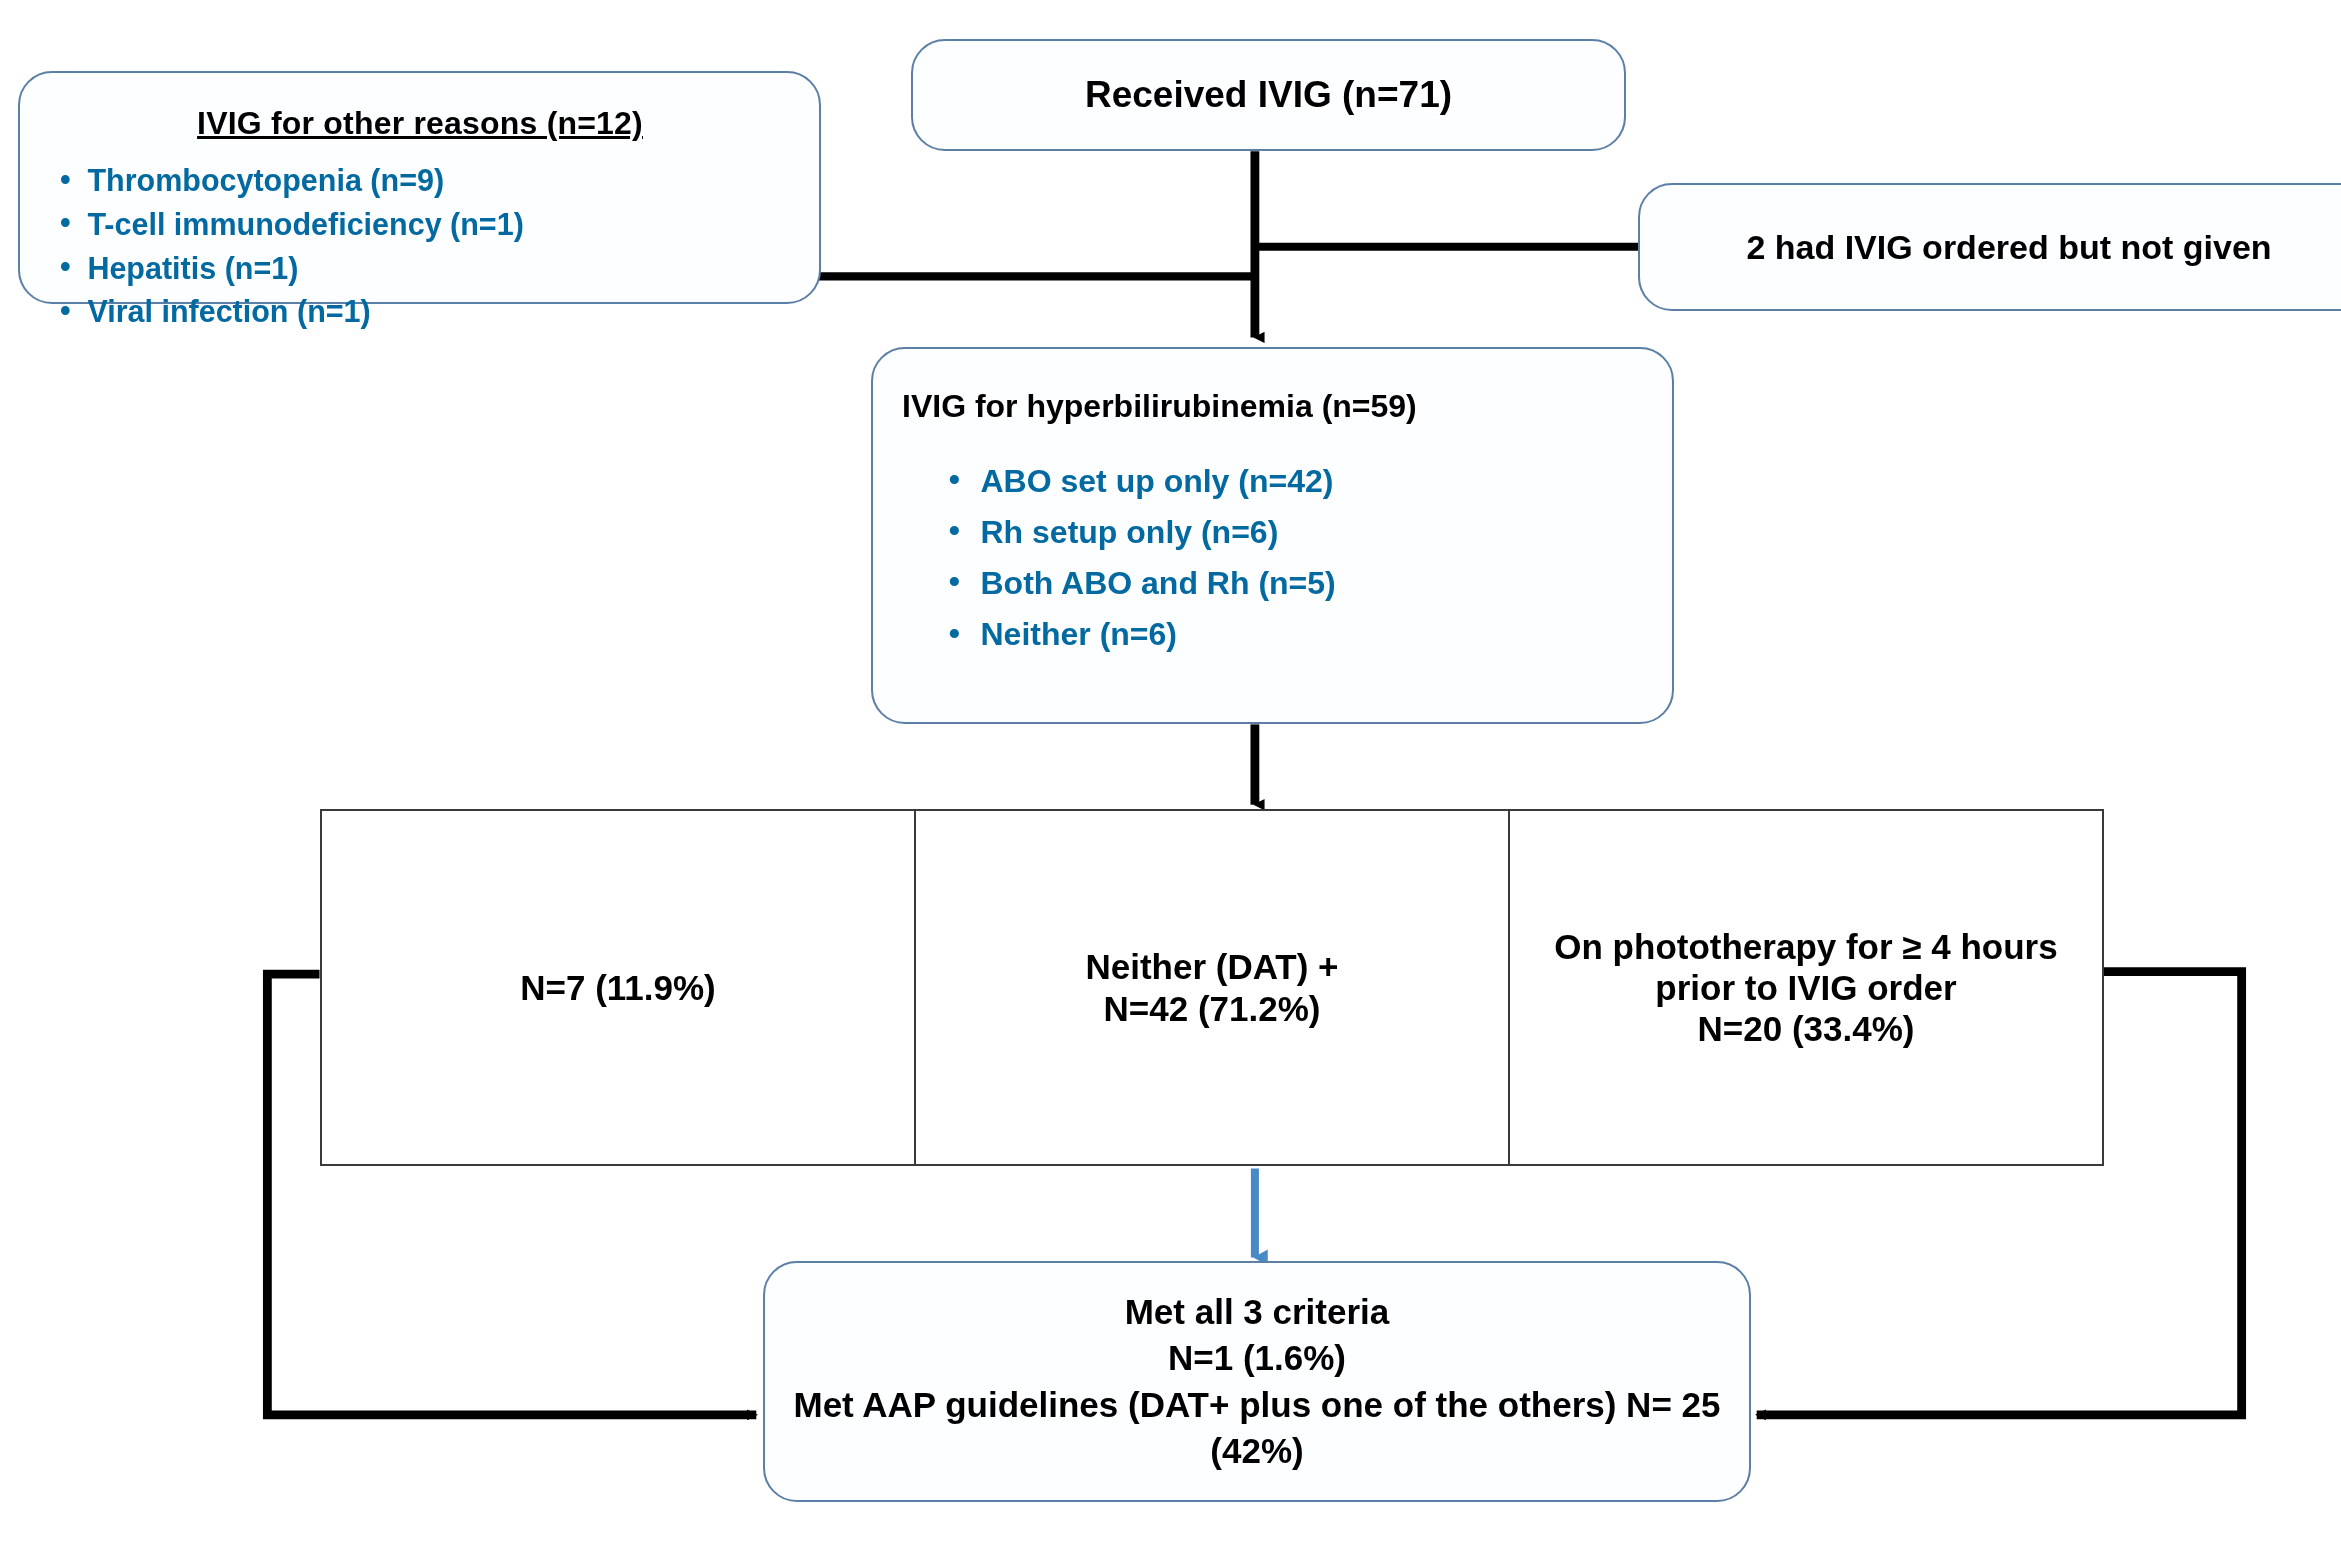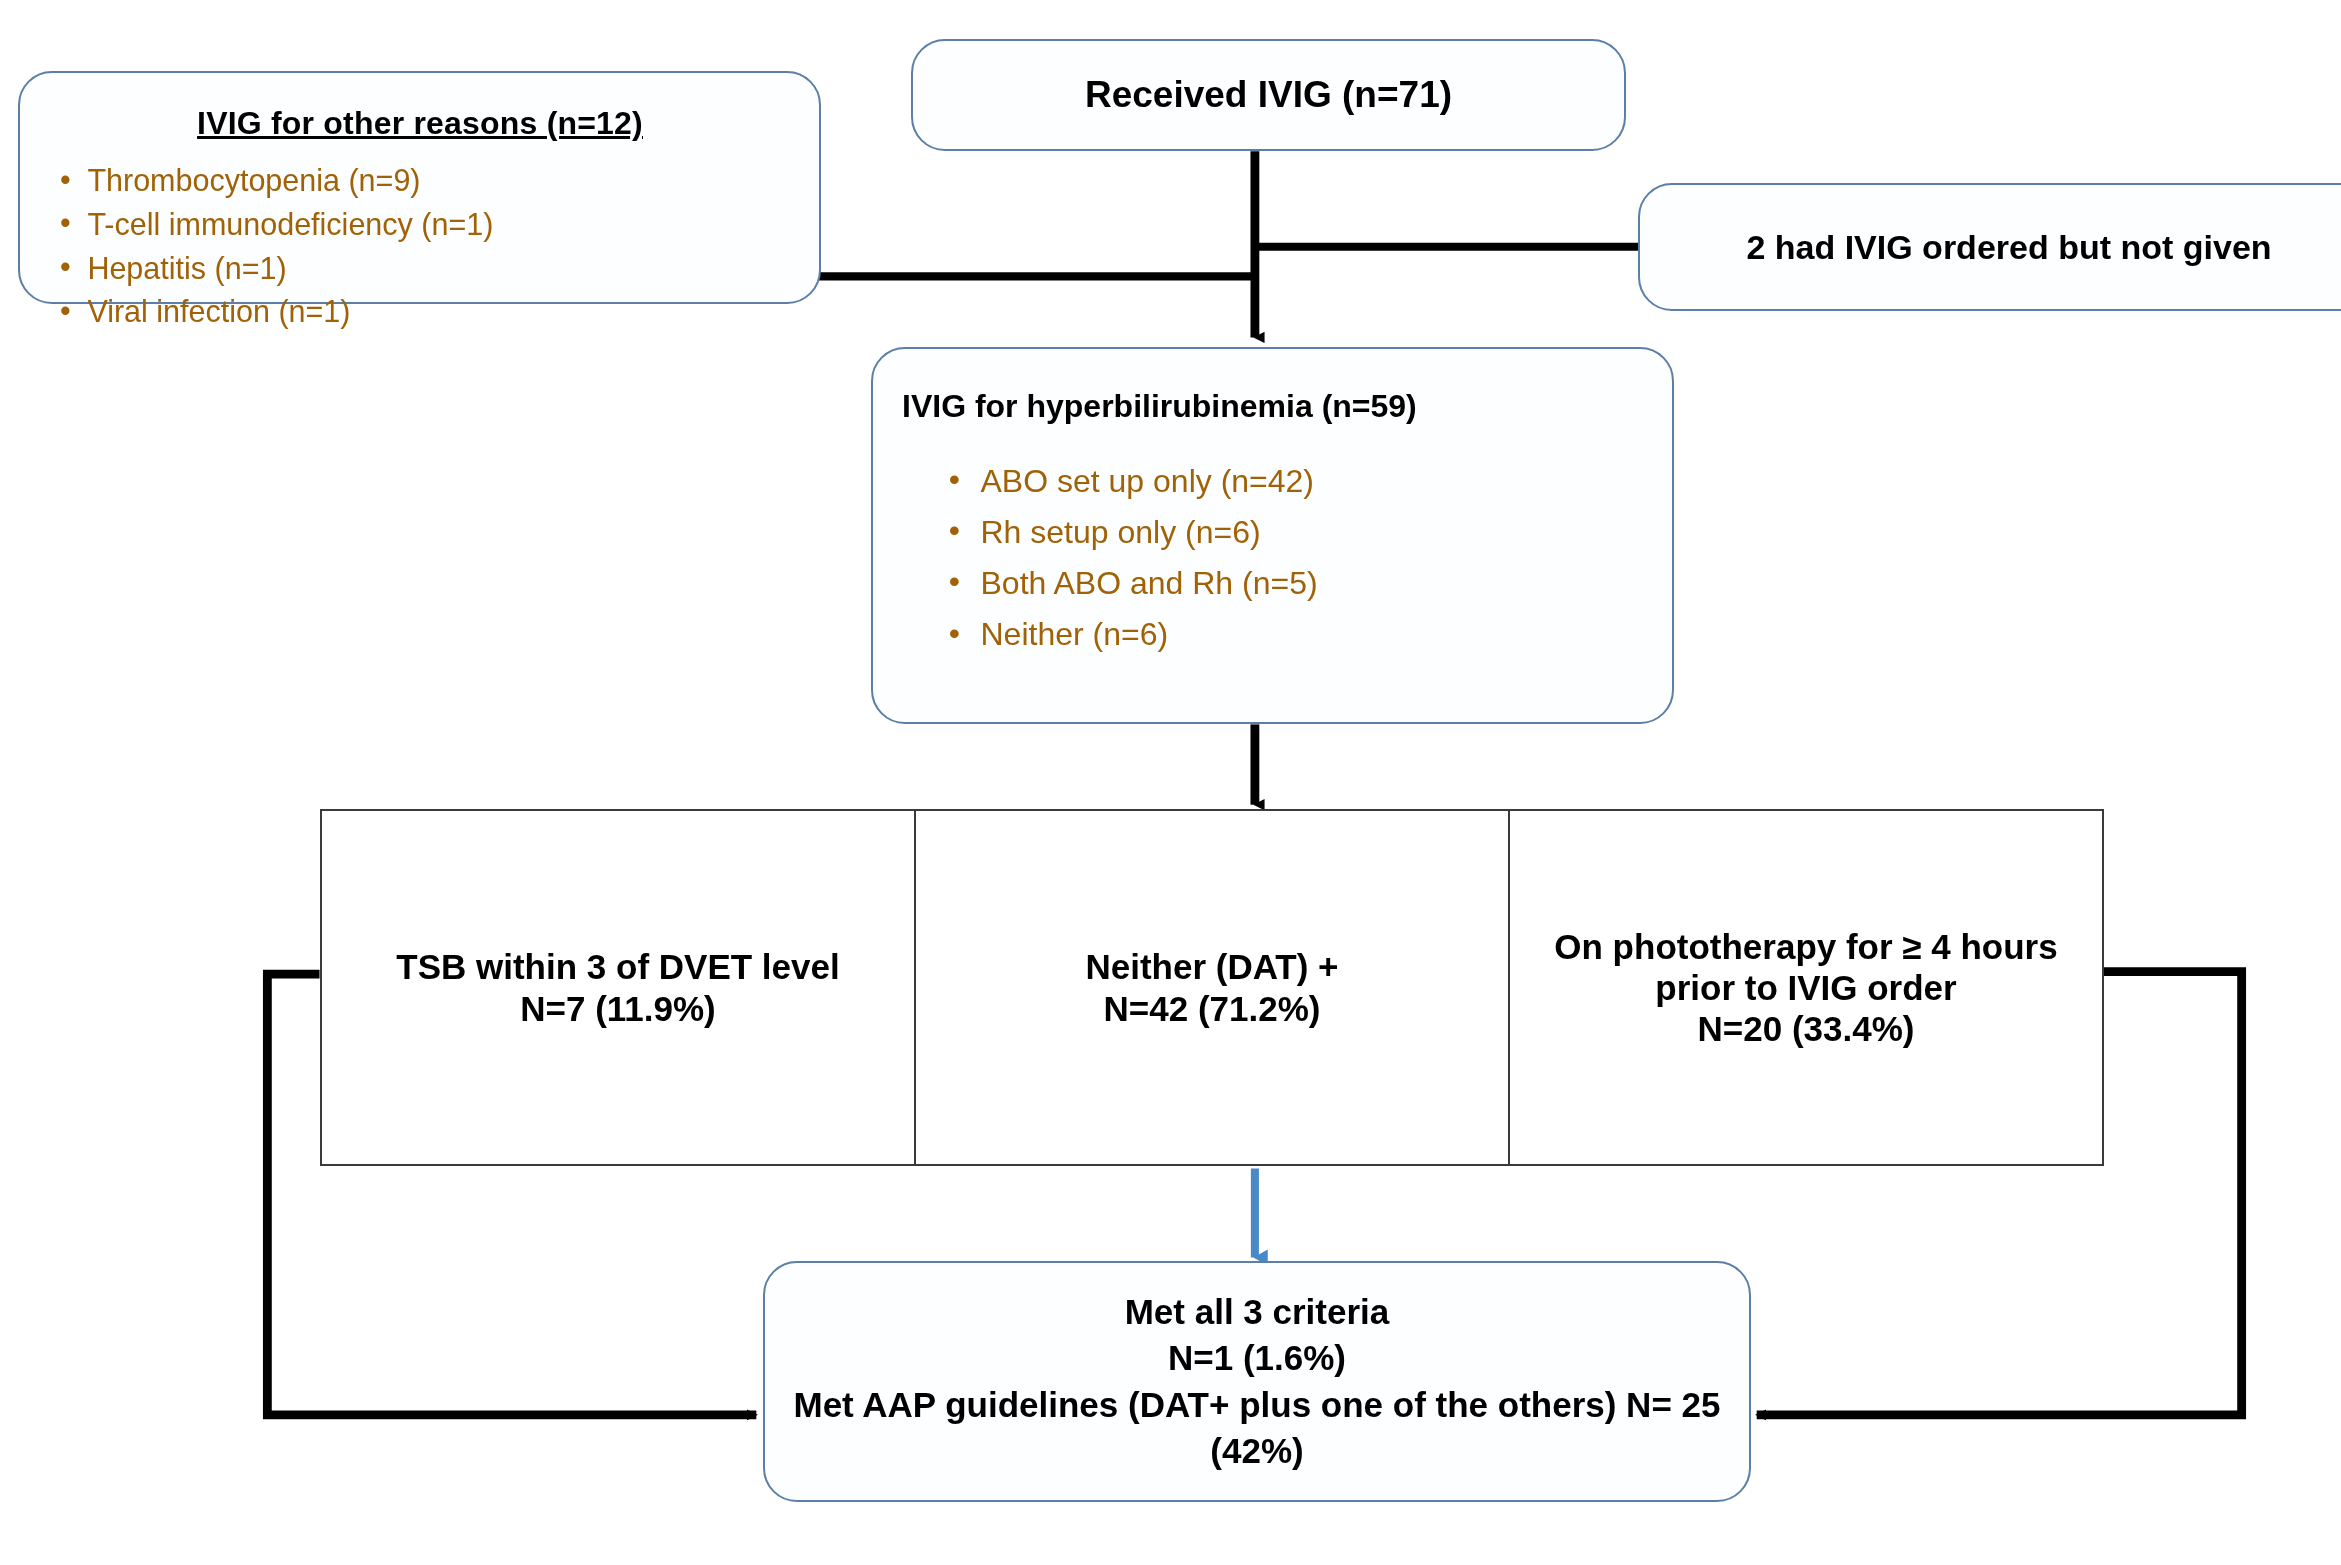--- a/index.html
+++ b/index.html
@@ -38,22 +38,22 @@
     pointer-events: none;
   }
   ul.bullets {
     list-style: none;
     margin: 0;
     padding: 0;
   }
   ul.bullets li {
     position: relative;
     padding-left: 37px;
-    font-weight: normal;
-    color: #a16207;
+    font-weight: bold;
+    color: #0369a1;
   }
   ul.bullets li::before {
     content: "\2022";
     position: absolute;
     left: 8px;
     top: -1.6px;
   }
 
   
   #box-received {
@@ -196,21 +196,20 @@
       <li>ABO set up only (n=42)</li>
       <li>Rh setup only (n=6)</li>
       <li>Both ABO and  Rh (n=5)</li>
       <li>Neither (n=6)</li>
     </ul>
   </div>
 
   <div id="crit-table">
     <div class="crit-col">
       <div>
-        <div>TSB within 3 of DVET level</div>
         <div>N=7 (11.9%)</div>
       </div>
     </div>
     <div class="crit-col">
       <div>
         <div>Neither (DAT) +</div>
         <div>N=42 (71.2%)</div>
       </div>
     </div>
     <div class="crit-col">

